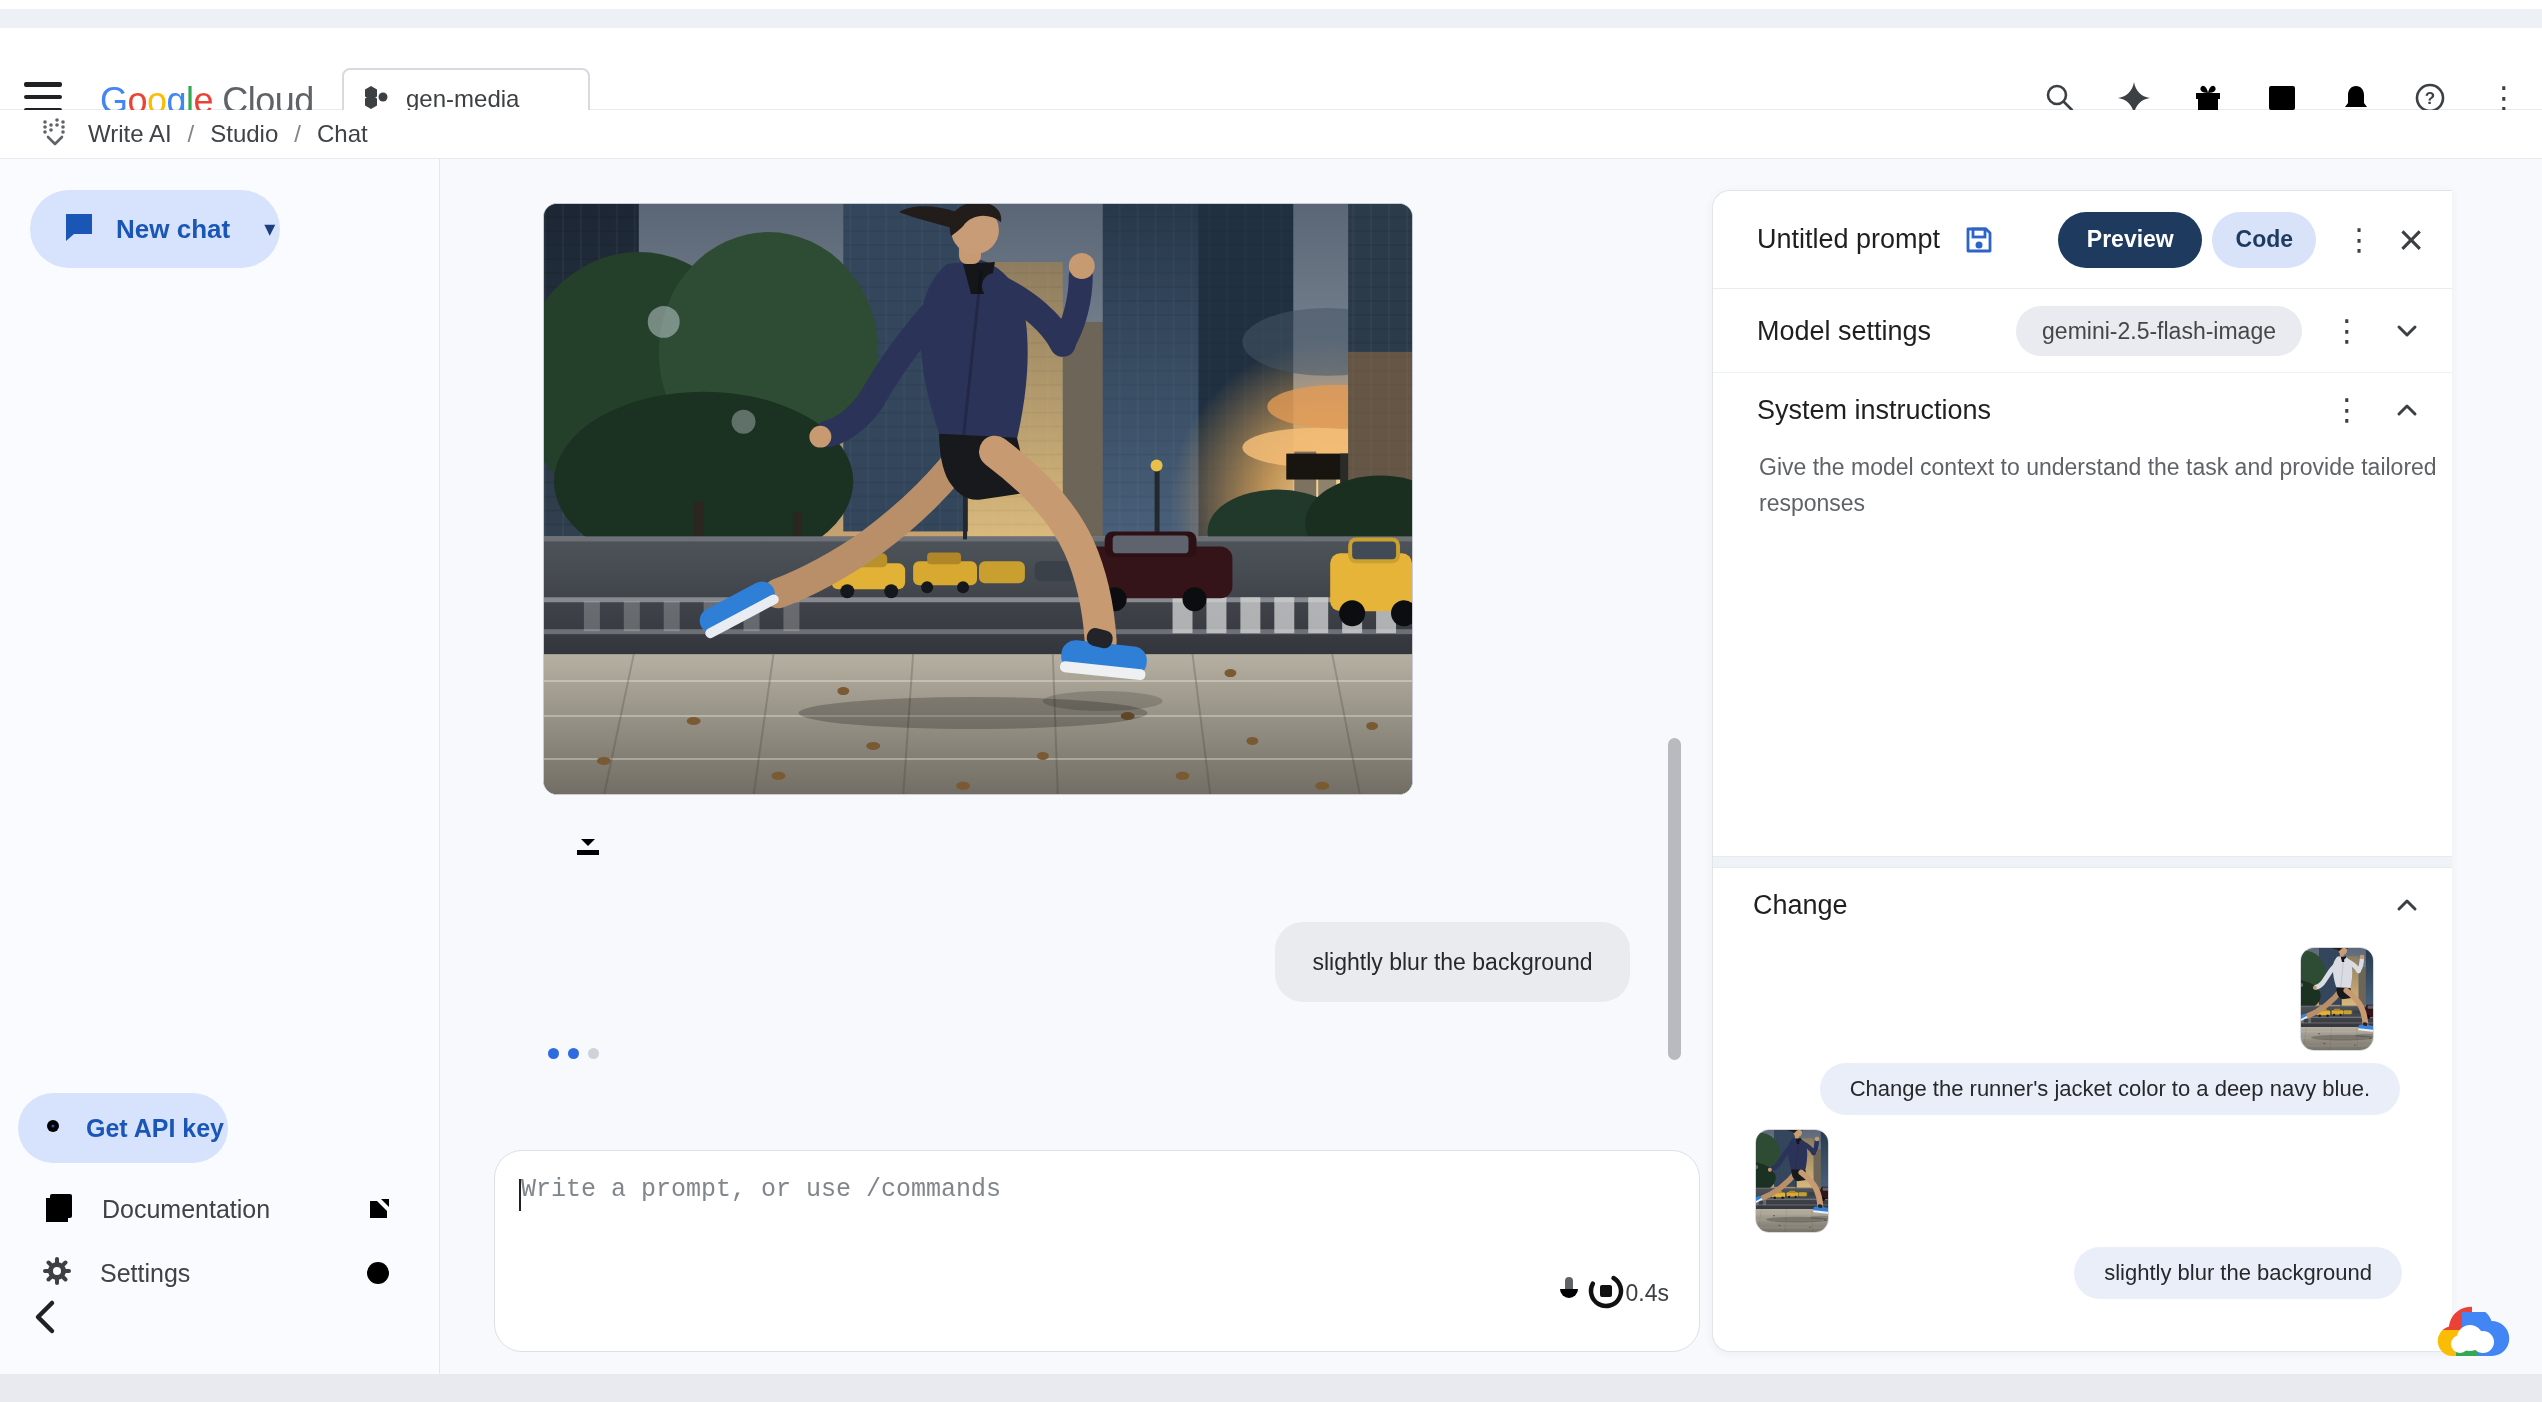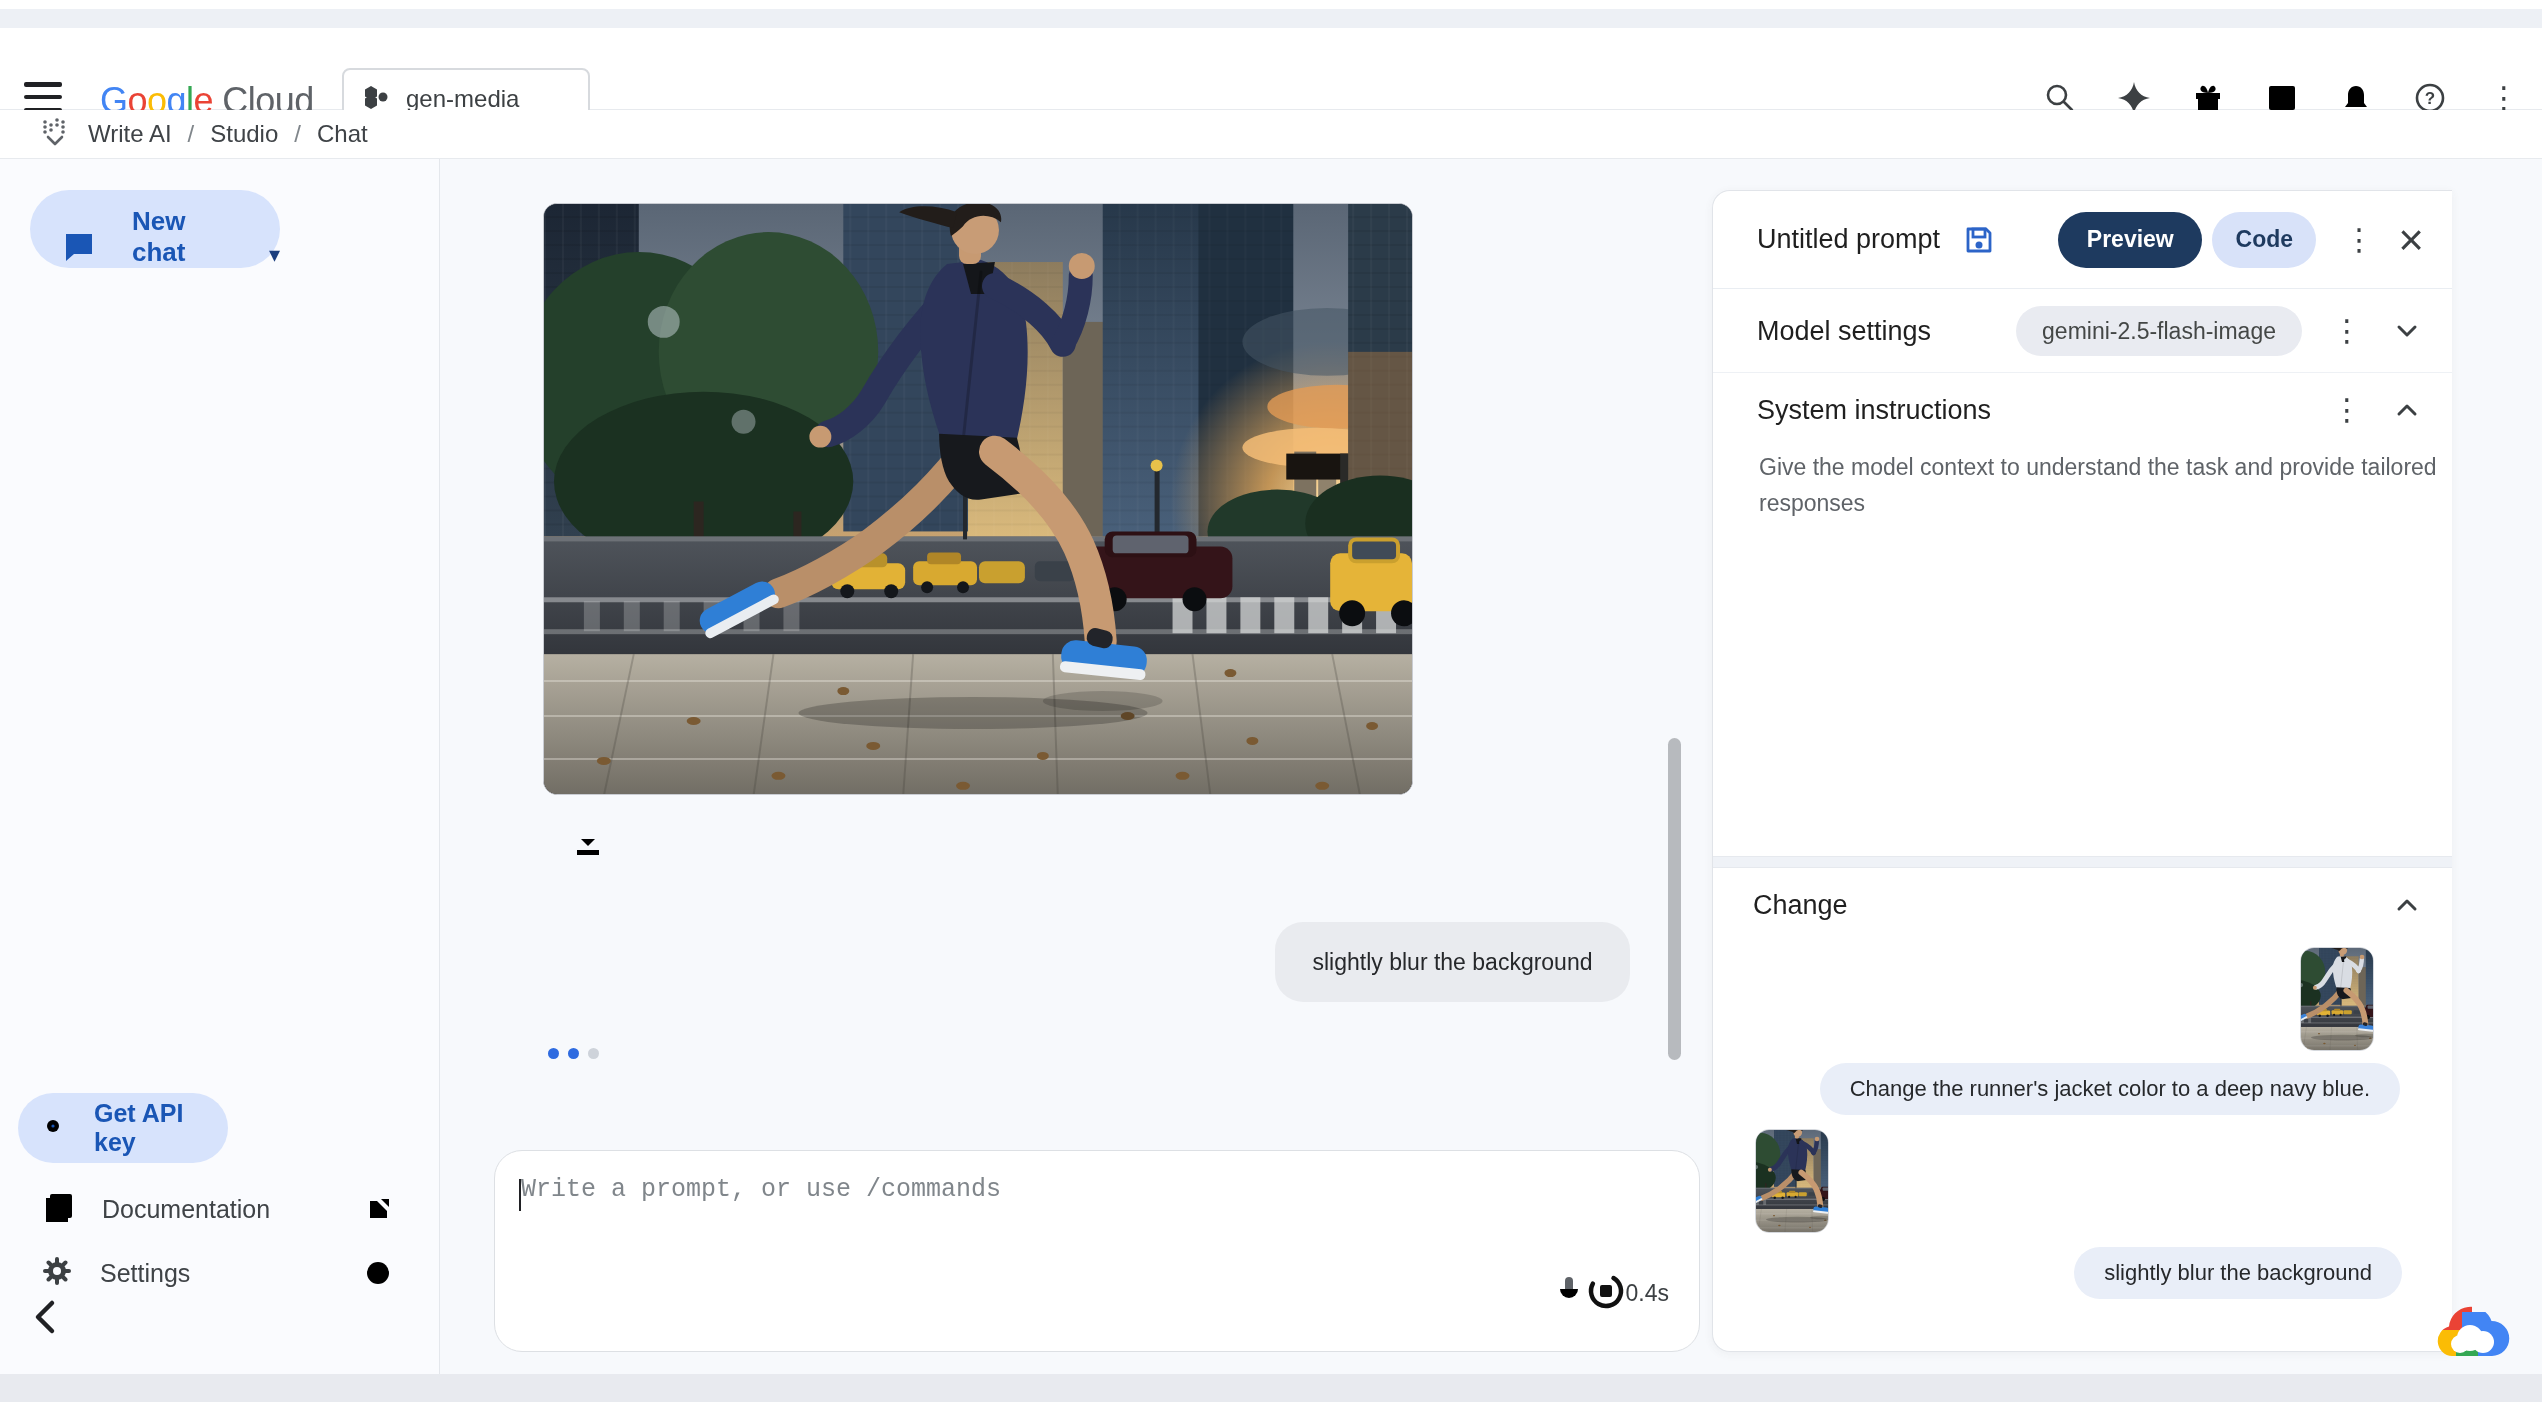--- a/index.html
+++ b/index.html
@@ -35,27 +35,27 @@
   
   .breadcrumb{left:0;top:110px;width:2542px;height:49px;background:#fff;border-bottom:1px solid #e7eaee;display:flex;align-items:center;padding-left:38px;gap:16px}
   .breadcrumb .bc-item{font-size:24px;color:#3f4347}
   .breadcrumb .bc-sep{font-size:24px;color:#80868b}
 
   
   .content-bg{left:0;top:159px;width:2542px;height:1215px;background:#f7f9fc}
 
   
   .sidebar{left:0;top:159px;width:440px;height:1215px;background:#fafbfe;border-right:1px solid var(--line)}
-  .new-chat{left:30px;top:31px;width:250px;height:78px;background:var(--pill-blue-bg);border-radius:39px;display:flex;align-items:flex-end;gap:36px;padding-left:32px;cursor:pointer}
+  .new-chat{left:30px;top:31px;width:250px;height:78px;background:var(--pill-blue-bg);border-radius:39px;display:flex;align-items:center;gap:20px;padding-left:32px;cursor:pointer}
   .new-chat .label{color:var(--accent-blue);font-size:26px;font-weight:700}
   .new-chat .caret{color:#1b3e7e;font-size:22px;margin-left:14px}
   .side-row{position:absolute;left:0;width:440px;height:56px;display:flex;align-items:center;padding-left:40px;gap:26px;cursor:pointer}
   .side-row .label{font-size:25px;color:var(--ink2)}
   .side-row .trail{position:absolute;right:46px;display:flex}
-  .api-pill{left:18px;top:934px;width:210px;height:70px;background:var(--pill-blue-bg);border-radius:35px;display:flex;align-items:center;gap:16px;padding-left:24px;cursor:pointer}
+  .api-pill{left:18px;top:934px;width:210px;height:70px;background:var(--pill-blue-bg);border-radius:35px;display:flex;align-items:center;gap:8px;padding-left:24px;cursor:pointer}
   .api-pill .label{color:var(--accent-blue);font-size:25px;font-weight:700}
   .collapse{left:30px;top:1136px;width:44px;height:44px;cursor:pointer;display:flex;align-items:center}
 
   
   .chat-image{left:543px;top:203px;width:870px;height:592px;border-radius:14px;overflow:hidden;border:1px solid #c9ccd2;background:#222;cursor:pointer}
   .chat-image svg{width:100%;height:100%;display:block}
   .download-btn{left:566px;top:820px;width:44px;height:44px;cursor:pointer;display:flex;align-items:center;justify-content:center}
   .user-bubble{left:1275px;top:922px;width:355px;height:80px;background:var(--bubble-bg);border-radius:28px;display:flex;align-items:center;justify-content:center;font-size:23px;color:#26282b}
   .dots{left:548px;top:1048px;display:flex;gap:9px;align-items:center}
   .dots i{width:11px;height:11px;border-radius:50%;display:block}

